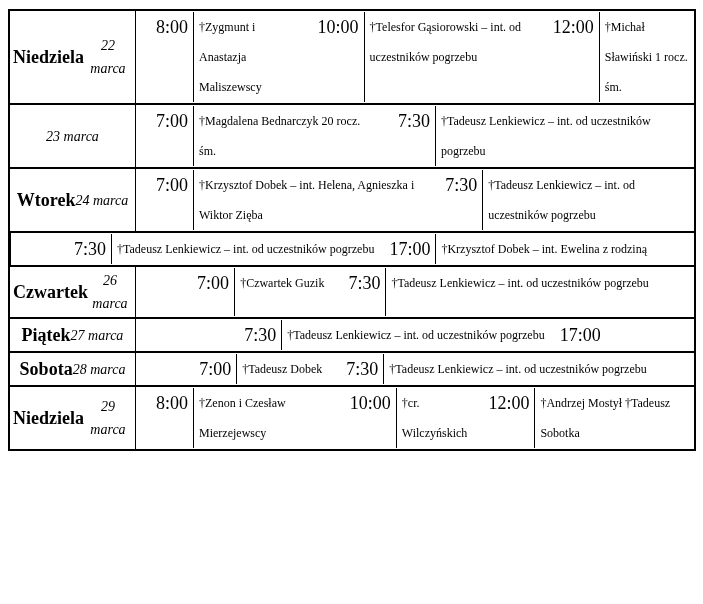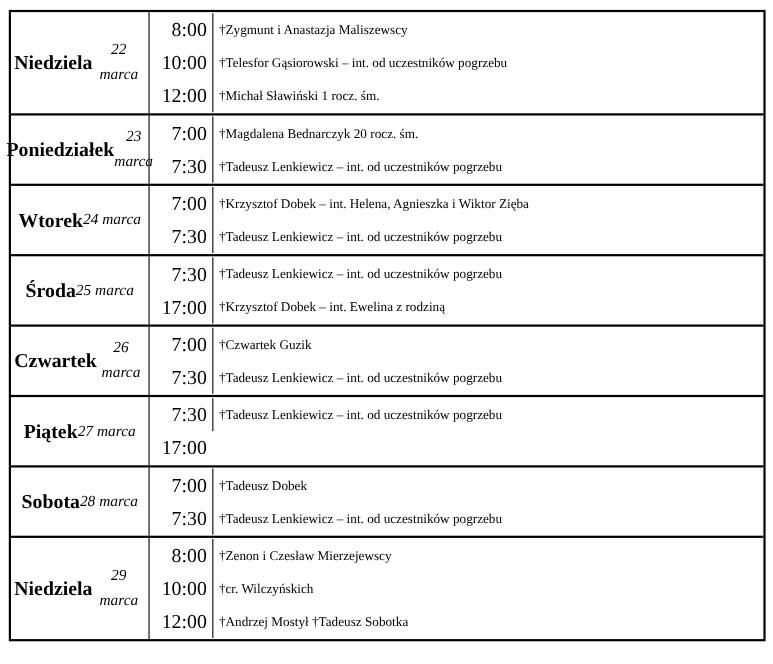--- a/index.html
+++ b/index.html
@@ -42,21 +42,21 @@
     line-height: 24px;
   }
   .day-date {
     font-style: italic;
     font-size: 14px;
     line-height: 23px;
   }
   .masses {
     flex: 1 1 auto;
     display: flex;
-    flex-direction: column;
+    flex-direction: row;
     justify-content: center;
     border-left: 1px solid #000000;
     padding: 1px 0;
   }
   .mass {
     display: flex;
     align-items: flex-start;
   }
   .mass-time {
     width: 57px;
@@ -100,21 +100,20 @@
 
   <div class="mass">
     <div class="mass-time">12:00</div>
     <div class="mass-intention">†Michał Sławiński 1 rocz. śm.</div>
   </div>
 </div>
   </div>
 
   <div class="day-row">
     <div class="day-cell">
-      <div class="day-name">Poniedziałek</div>
       <div class="day-date">23 marca</div>
     </div>
     <div class="masses">
   <div class="mass">
     <div class="mass-time">7:00</div>
     <div class="mass-intention">†Magdalena Bednarczyk 20 rocz. śm.</div>
   </div>
 
   <div class="mass">
     <div class="mass-time">7:30</div>
@@ -135,24 +134,20 @@
   </div>
 
   <div class="mass">
     <div class="mass-time">7:30</div>
     <div class="mass-intention">†Tadeusz Lenkiewicz – int. od uczestników pogrzebu</div>
   </div>
 </div>
   </div>
 
   <div class="day-row">
-    <div class="day-cell">
-      <div class="day-name">Środa</div>
-      <div class="day-date">25 marca</div>
-    </div>
     <div class="masses">
   <div class="mass">
     <div class="mass-time">7:30</div>
     <div class="mass-intention">†Tadeusz Lenkiewicz – int. od uczestników pogrzebu</div>
   </div>
 
   <div class="mass">
     <div class="mass-time">17:00</div>
     <div class="mass-intention">†Krzysztof Dobek – int. Ewelina z rodziną</div>
   </div>

